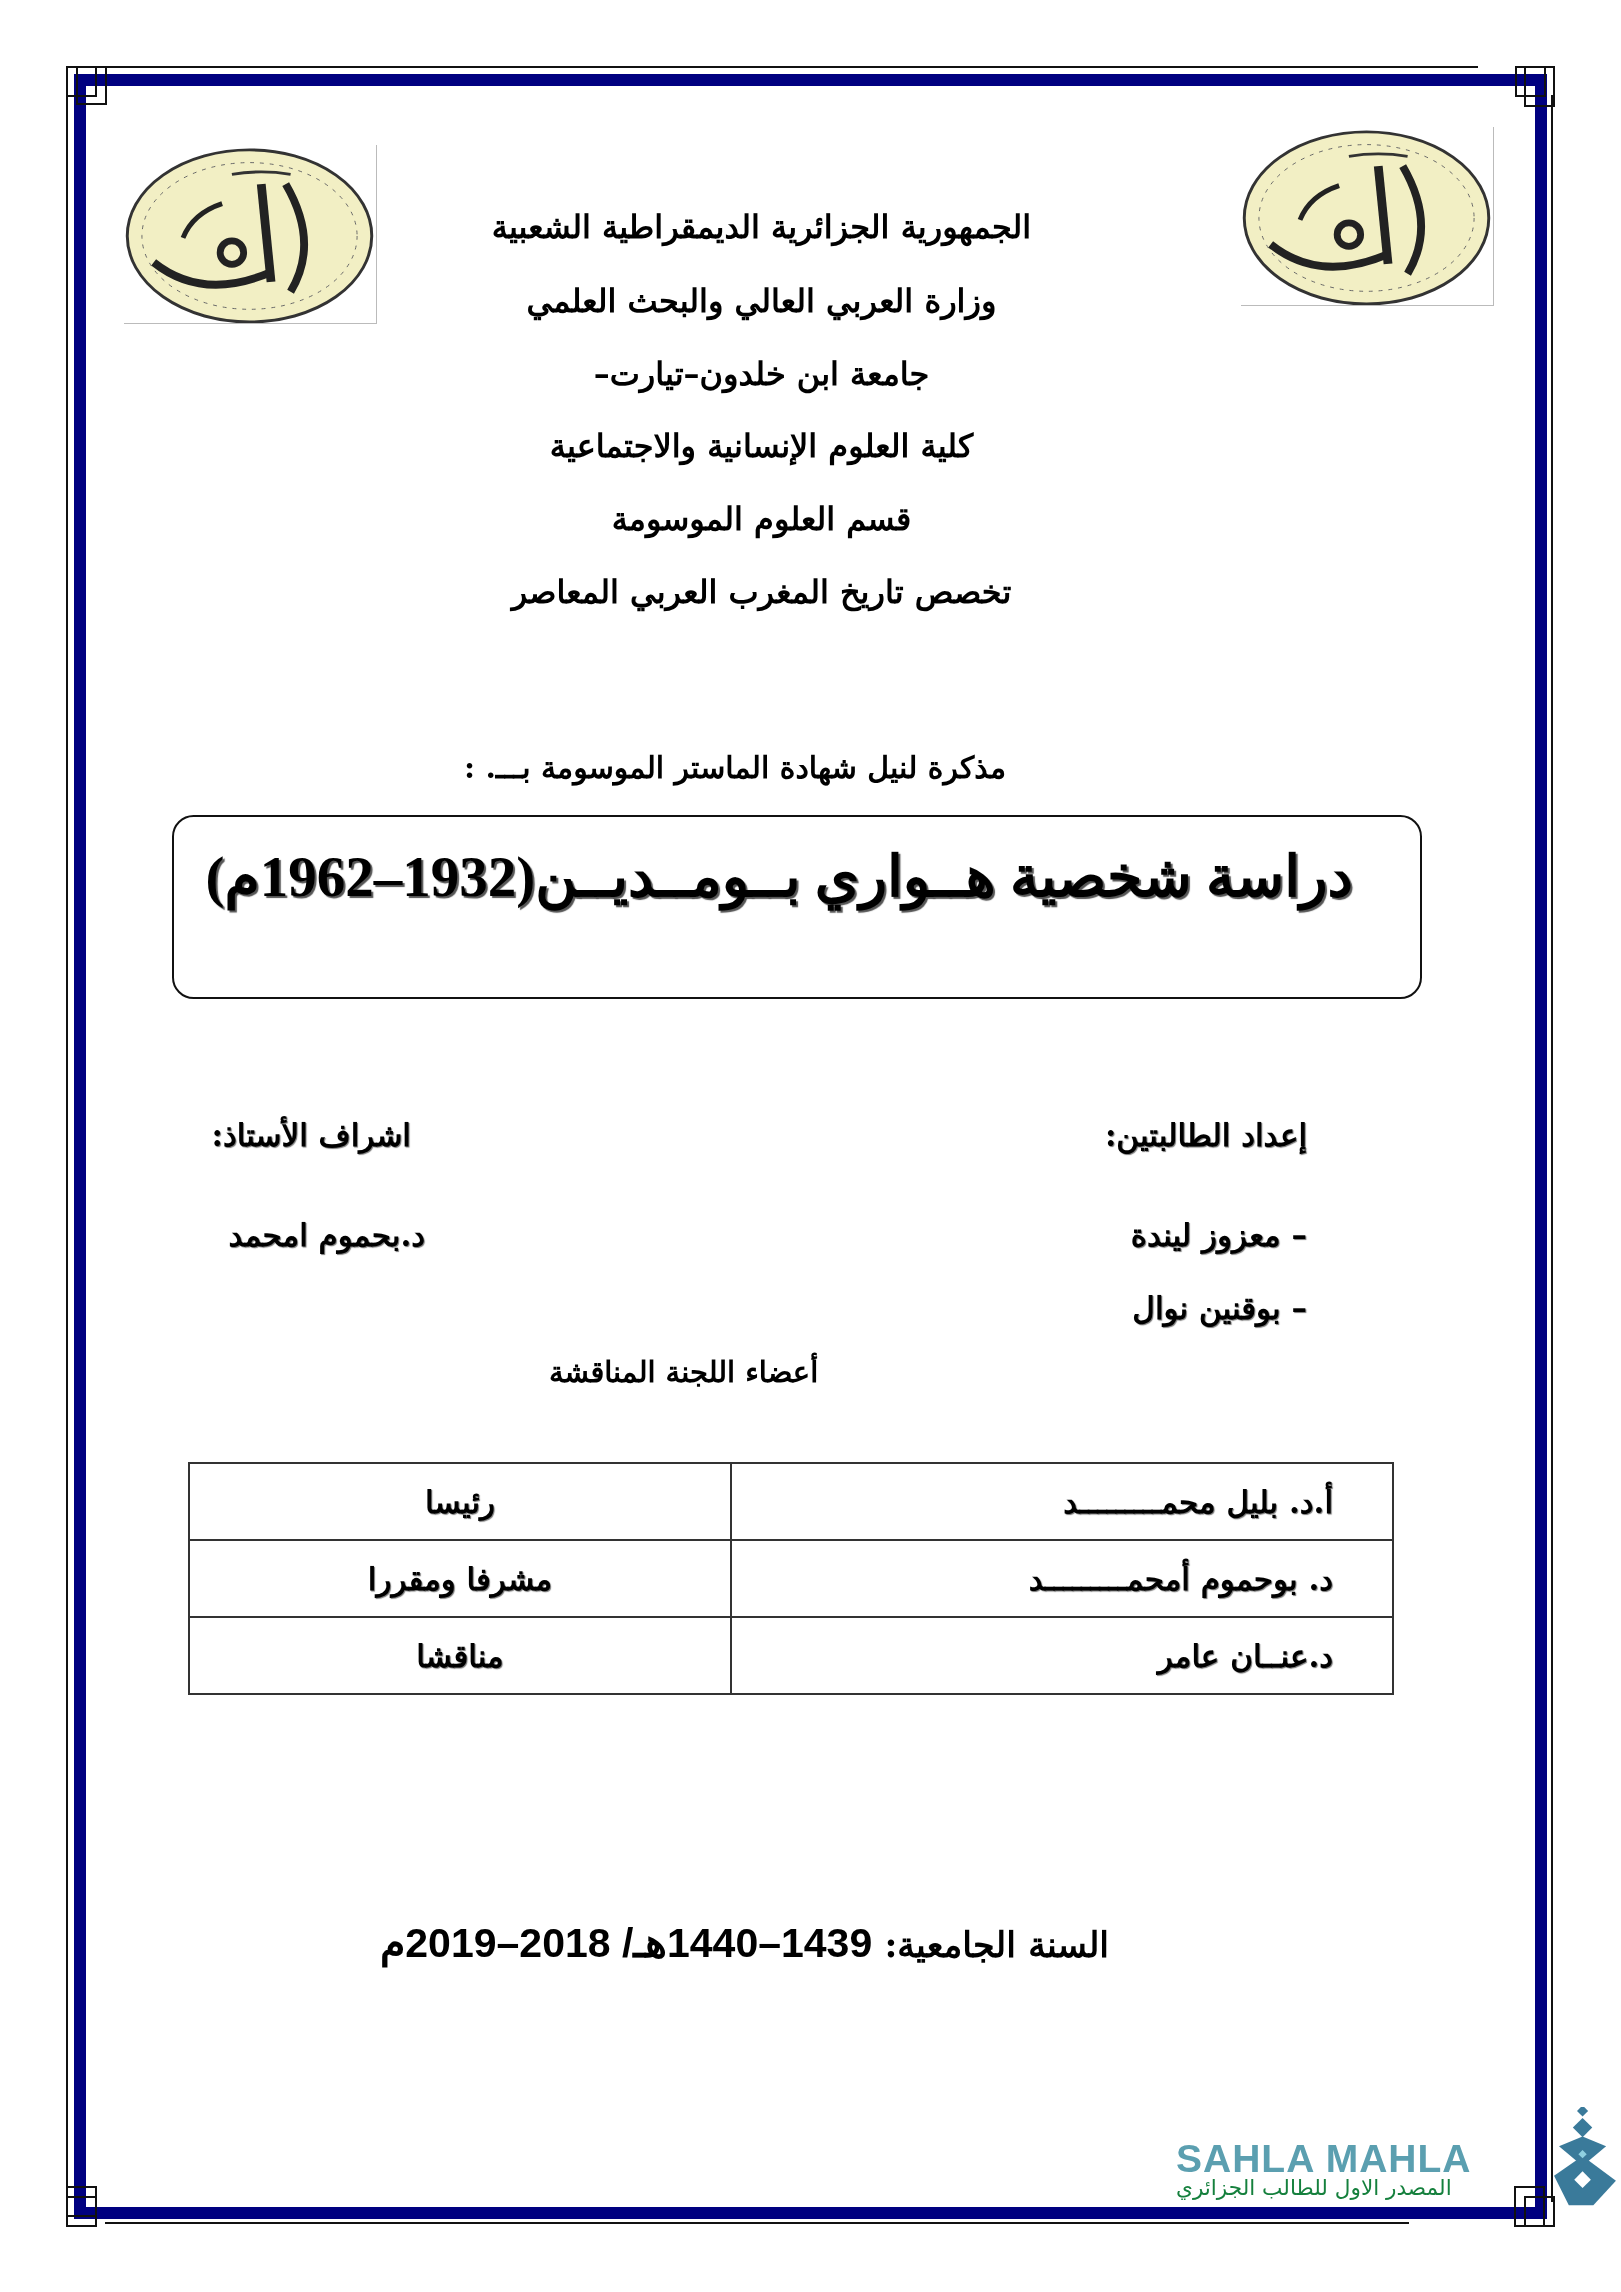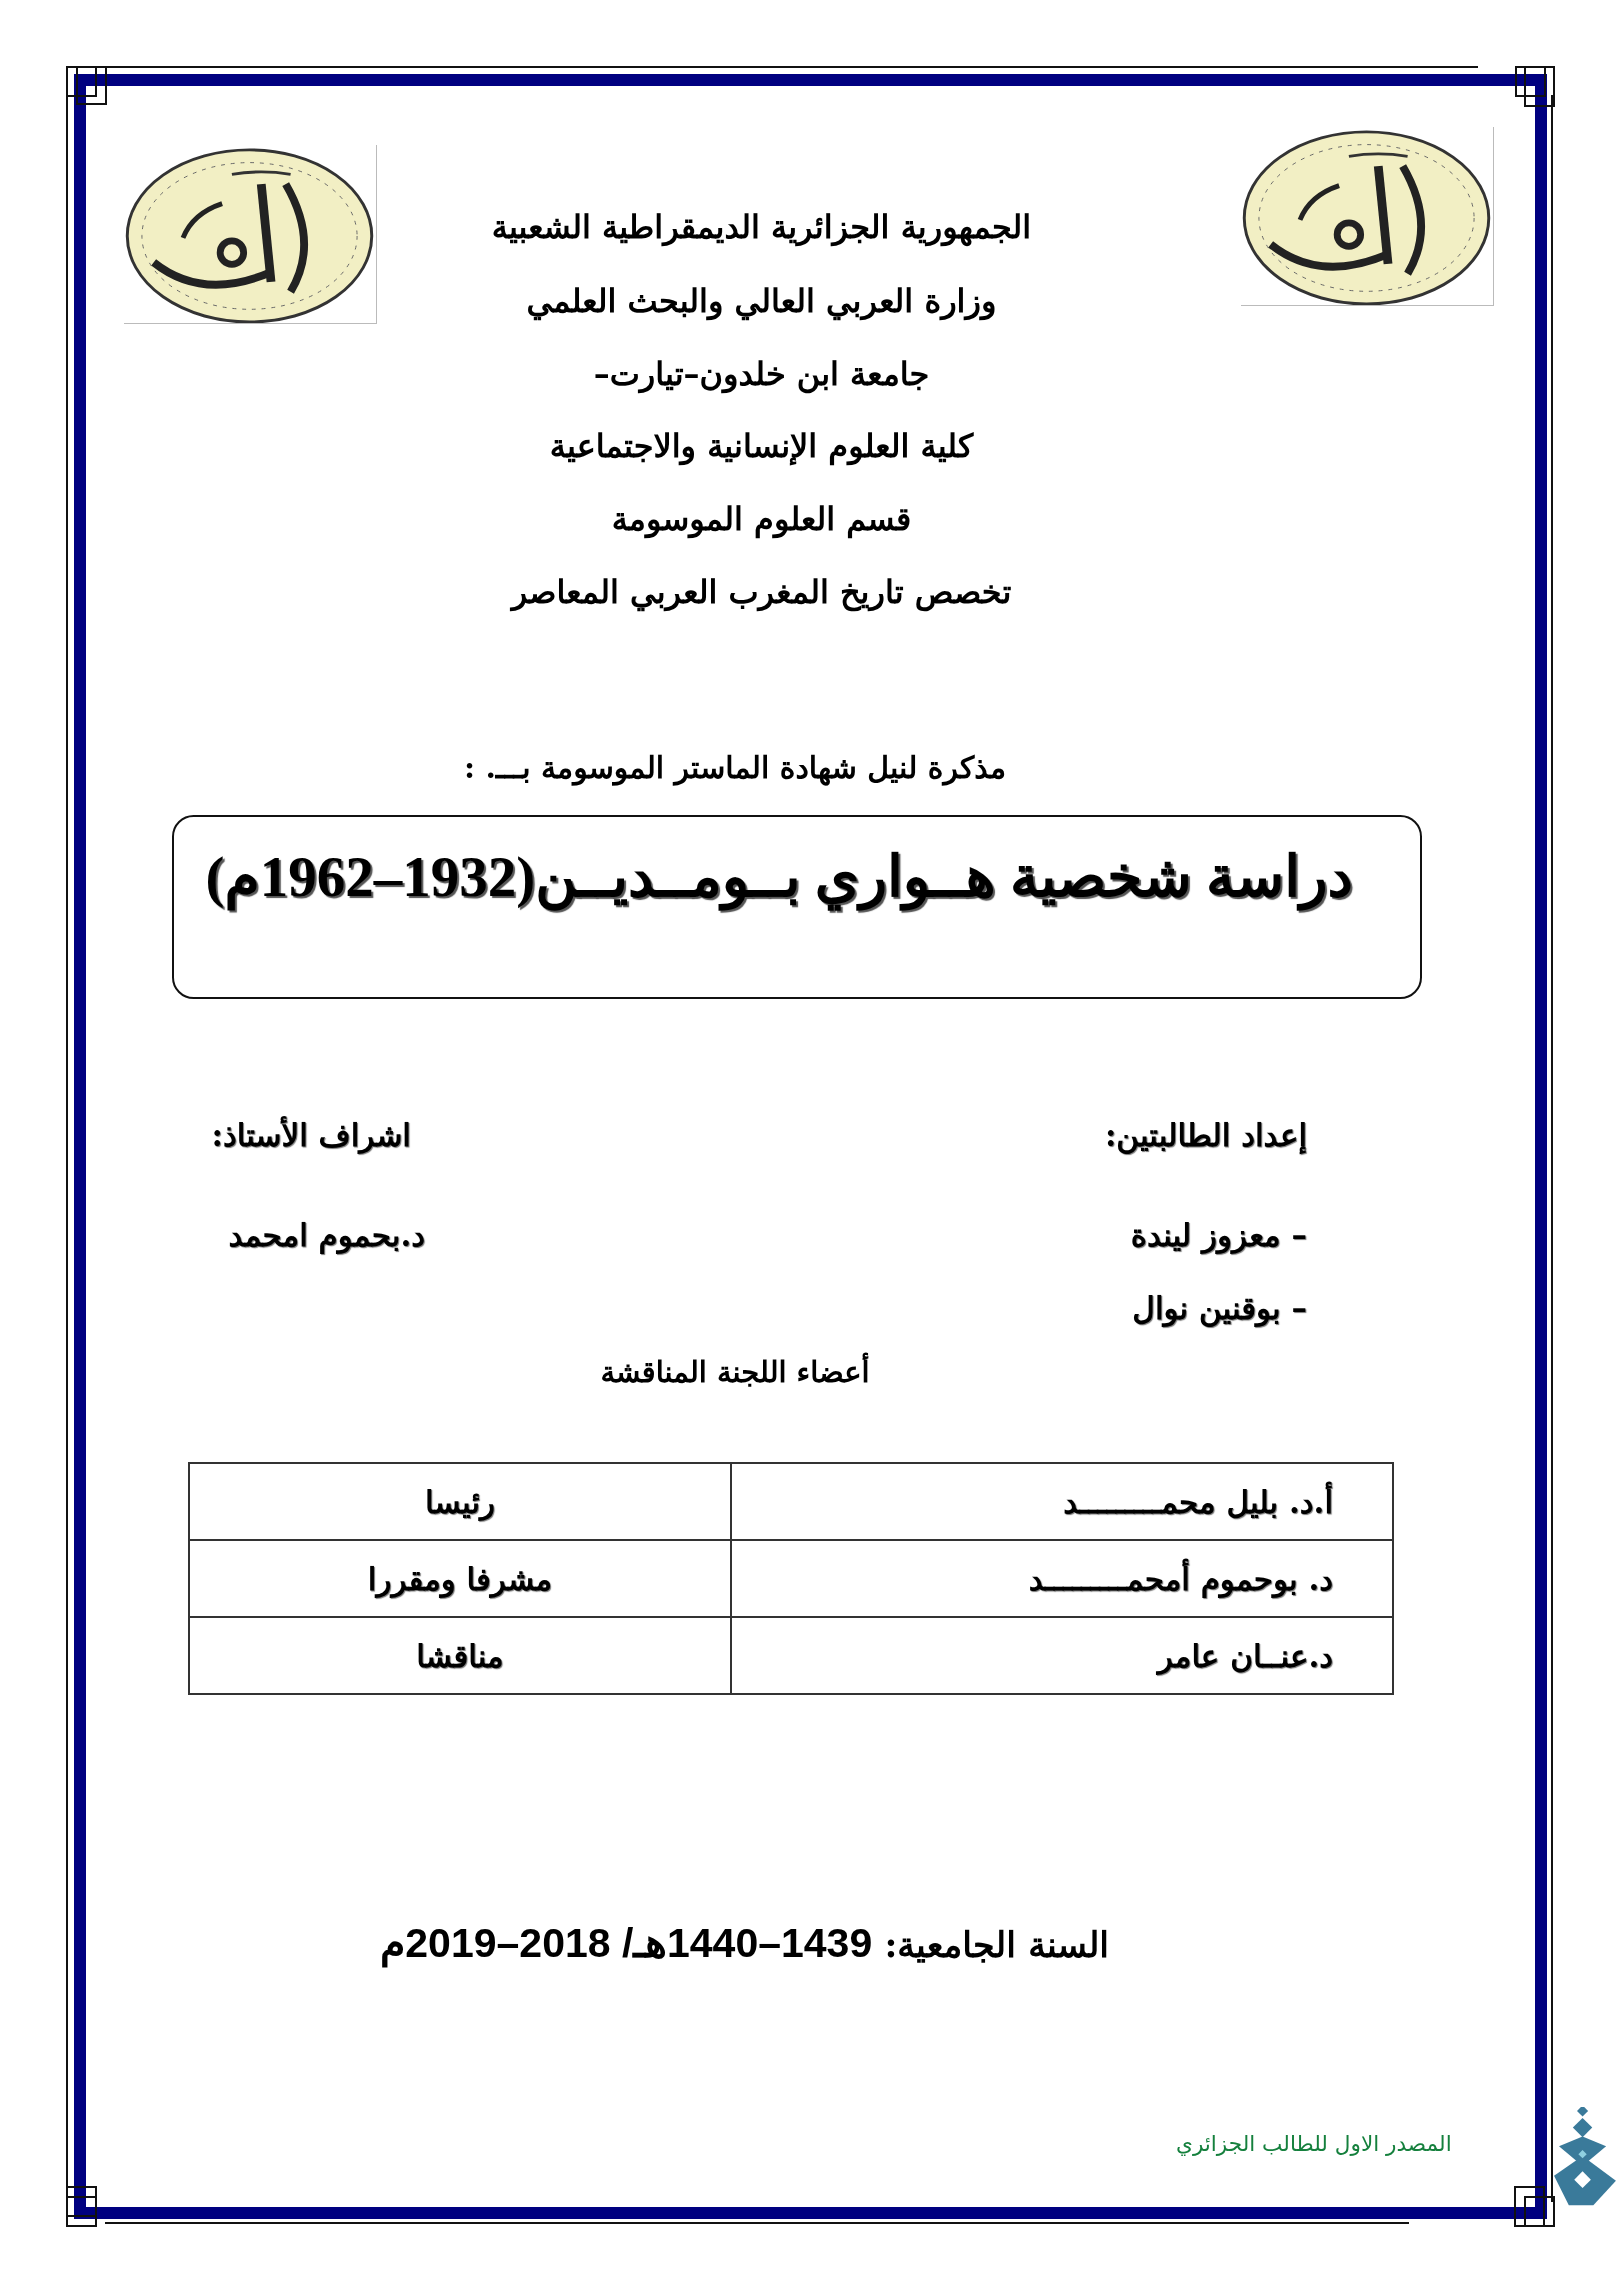--- a/index.html
+++ b/index.html
@@ -26,21 +26,21 @@
 
   .title-box { position: absolute; left: 172px; top: 815px; width: 1250px; height: 184px;
                border: 2px solid #111; border-radius: 21.6px; box-sizing: border-box; }
   .title-text { position: absolute; left: 196px; top: 843px; width: 1157px; text-align: right; direction: rtl;
                 font-weight: bold; font-size: 57px; font-family: "Liberation Serif", serif;
                 text-shadow: 2px 2px 1px #555; letter-spacing: 1px; }
 
   .label { position: absolute; direction: rtl; font-weight: bold; font-size: 31px;
            text-shadow: 1px 1px 1px #777; white-space: nowrap; }
 
-  .committee-title { position: absolute; left: 549px; top: 1355px; width: 372px; text-align: center;
+  .committee-title { position: absolute; left: 549px; top: 1355px; width: 372px; text-align: left;
                      direction: rtl; font-weight: bold; font-size: 29px; }
 
   table.committee { position: absolute; left: 188px; top: 1462px; width: 1206px; border-collapse: collapse;
                     direction: rtl; }
   table.committee td { border: 2px solid #333; height: 73px; font-weight: bold; font-size: 31px;
                        text-shadow: 1px 1px 1px #777; white-space: nowrap; }
   td.name-cell { width: 600px; text-align: right; padding-right: 59px; border-radius: 13px; }
   td.role-cell { text-align: center; }
 
   .year-line { position: absolute; left: 372px; top: 1919px; width: 745px; text-align: center; direction: rtl;
@@ -129,20 +129,21 @@
   </tr>
 </tbody>
   </table>
 
 <div class="year-line">
   <span>السنة الجامعية:</span>
   <span class="yr-val">1439–1440هـ/ 2018–2019م</span>
 </div>
 
 <div class="wm">
+  <div class="wm-title">SAHLA MAHLA</div>
   <div class="wm-sub">المصدر الاول للطالب الجزائري</div>
 </div>
 <svg class="wm-icon" width="73" height="108" viewBox="0 0 74 110">
   <rect x="30" y="0" width="8" height="8" fill="#3a7a9a" transform="rotate(45 34 4)"></rect>
   <rect x="27" y="14" width="14" height="14" fill="#3a7a9a" transform="rotate(45 34 21)"></rect>
   <path d="M10 40 L34 30 L58 40 L34 60 Z" fill="#3a7a9a"></path>
   <path d="M5 70 L34 50 L68 75 L45 100 L20 100 Z" fill="#3a7a9a"></path>
   <rect x="28" y="68" width="12" height="12" fill="#fff" transform="rotate(45 34 74)"></rect>
   <rect x="31" y="45" width="6" height="6" fill="#8fd0e0" transform="rotate(45 34 48)"></rect>
 </svg>

